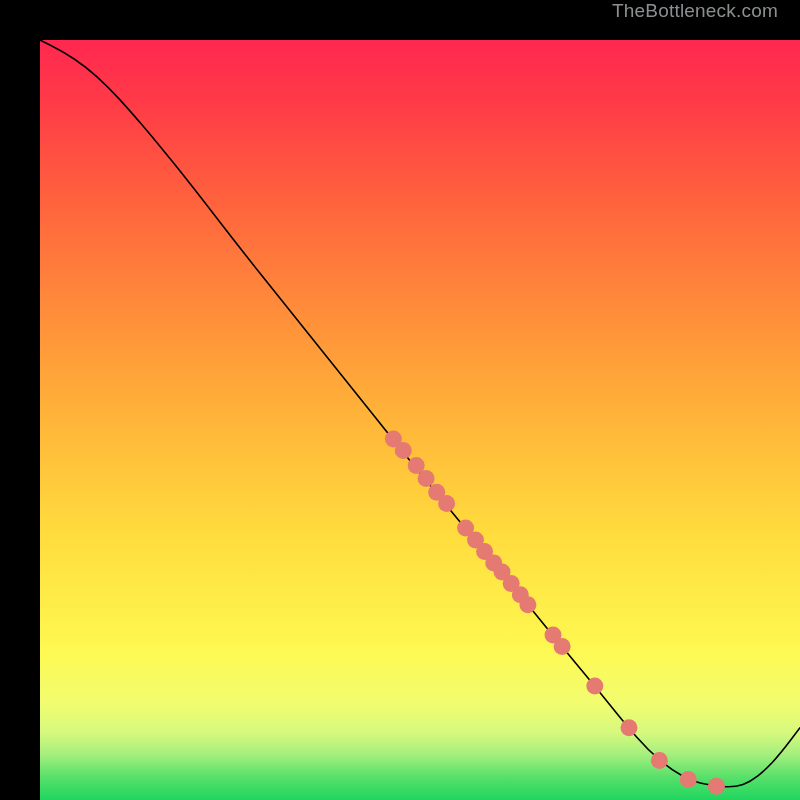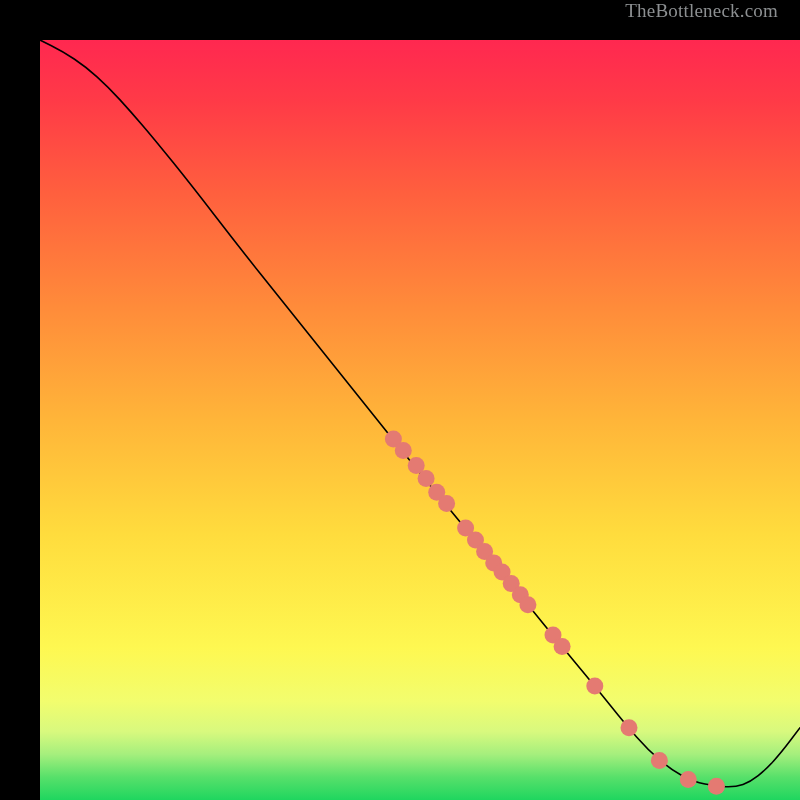--- a/index.html
+++ b/index.html
@@ -23,21 +23,21 @@
     position: absolute;
     top: 20px;
     left: 20px;
     width: 760px;
     height: 760px;
   }
   .watermark {
     position: absolute;
     top: 0px;
     right: 22px;
-    font-family: Liberation Serif, serif;
+    font-family: Liberation Sans, sans-serif;
     font-size: 19px;
     color: #8c8f91;
     letter-spacing: 0.2px;
     margin-left: 44px;
   }
 </style>
 </head>
 <body>
 
 <div class="frame">

